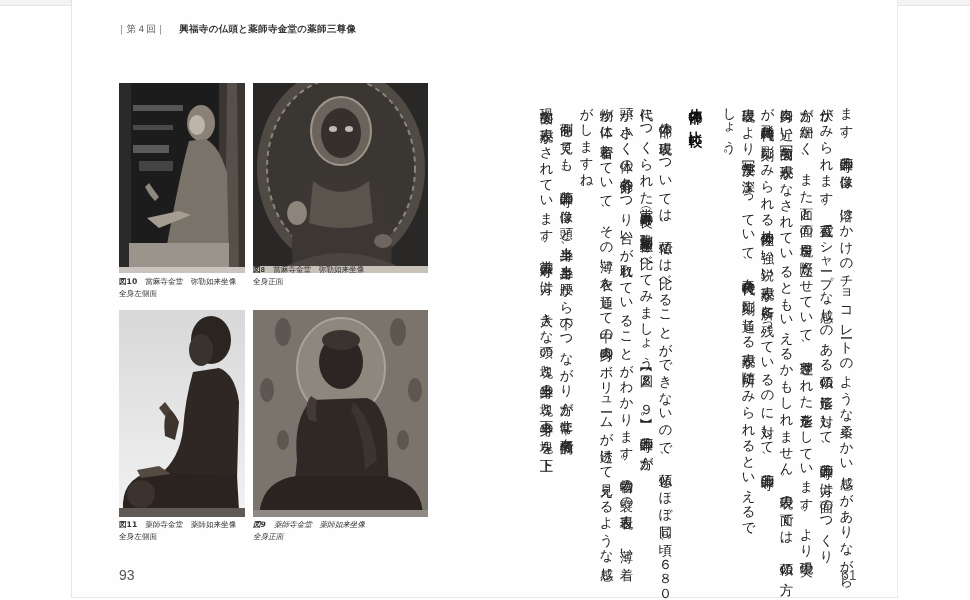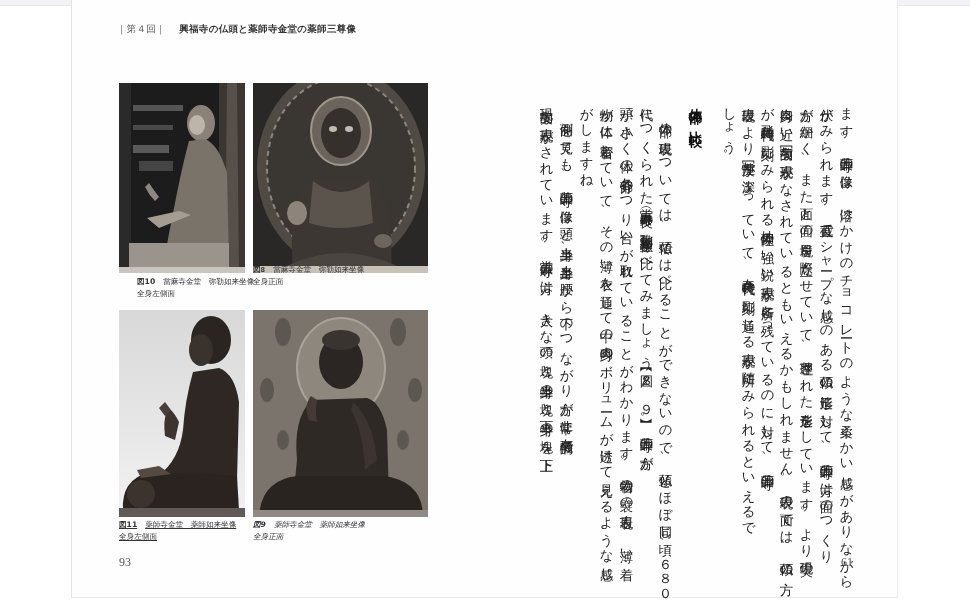--- a/index.html
+++ b/index.html
@@ -21,21 +21,21 @@
   .running-head .title { margin-left:10px; }
 
   .figure { position:absolute; overflow:hidden; background:#222; }
   .figure svg { display:block; width:100%; height:100%; }
   .caption {
     position:absolute; font-family:"DejaVu Sans","Liberation Sans",sans-serif; font-size:7.6px;
     color:#333; line-height:12px; white-space:nowrap;
   }
   .caption .num { font-weight:bold; margin-right:8px; }
 
-  .folio { position:absolute; top:555px; font-family:Liberation Serif, serif; font-size:12px; color:#555; }
+  .folio { position:absolute; top:567px; font-family:Liberation Sans, sans-serif; font-size:14px; color:#555; }
 
   .vcol {
     position:absolute; top:98px; writing-mode:vertical-rl; text-orientation:upright;
     font-size:13.4px; line-height:16px; letter-spacing:1.2px; color:#222; white-space:nowrap;
     font-family:"DejaVu Serif","Liberation Serif",serif;
   }
   .vcol.heading {
     font-family:"DejaVu Sans","Liberation Sans",sans-serif; font-weight:bold; font-size:13.6px; letter-spacing:2.5px; color:#111;
   }
 </style>
@@ -63,21 +63,21 @@
     <path d="M108 0 L118 0 L120 190 L106 190 Z" fill="#57504a"></path>
     <ellipse cx="82" cy="40" rx="14" ry="18" fill="#8a8278"></ellipse>
     <ellipse cx="78" cy="42" rx="8" ry="10" fill="#bdb5aa"></ellipse>
     <path d="M70 58 Q64 80 58 110 Q50 150 46 172 L110 180 L108 90 Q100 62 86 56 Z" fill="#7a736a"></path>
     <path d="M28 135 L60 128 L72 132 L40 145 Z" fill="#a59d92"></path>
     <path d="M26 104 Q30 112 36 118 L40 114 Q34 106 30 100 Z" fill="#8e877e"></path>
     <rect x="10" y="160" width="100" height="25" fill="#9a948c"></rect>
     <rect x="0" y="184" width="126" height="6" fill="#c9c4bd"></rect>
   </svg>
 </div>
-<div class="caption" style="left:119px; top:276px;margin-left:18px;">
+<div class="caption" style="left:119px; top:276px;">
   <div><span class="num">図10</span><span>當麻寺金堂　弥勒如来坐像</span></div>
   <div>全身左側面</div>
 </div>
 
 <div class="figure" style="left:253px; top:83px; width:175px; height:190px;">
   <svg viewBox="0 0 175 190" preserveAspectRatio="none">
     <rect width="175" height="190" fill="#2a2826"></rect>
     <ellipse cx="88" cy="85" rx="84" ry="100" fill="#4f4a44"></ellipse>
     <ellipse cx="88" cy="85" rx="74" ry="90" fill="#3a3632" stroke="#8c857b" stroke-width="2" stroke-dasharray="5 4"></ellipse>
     <ellipse cx="88" cy="48" rx="30" ry="34" fill="#6a645c" stroke="#9e968a" stroke-width="2"></ellipse>
@@ -110,21 +110,21 @@
     <ellipse cx="82" cy="40" rx="12" ry="16" fill="#3a322d"></ellipse>
     <path d="M74 62 Q66 90 64 120 Q60 150 40 165 L118 170 L120 92 Q116 64 100 58 Z" fill="#2e2724"></path>
     <path d="M48 100 Q44 110 46 126 L56 130 L60 112 Q56 104 52 100 Z" fill="#3d3430"></path>
     <path d="M40 98 L46 92 L52 100 L46 106 Z" fill="#4a403a"></path>
     <path d="M4 200 Q2 170 30 162 L118 166 L120 200 Z" fill="#2a2320"></path>
     <ellipse cx="22" cy="184" rx="14" ry="14" fill="#3c332e"></ellipse>
     <path d="M18 160 L40 156 L52 164 L22 168 Z" fill="#554a42"></path>
     <rect x="0" y="198" width="126" height="9" fill="#5f5a55"></rect>
   </svg>
 </div>
-<div class="caption" style="left:119px; top:519px;text-decoration:underline;">
+<div class="caption" style="left:119px; top:519px;">
   <div><span class="num">図11</span><span>薬師寺金堂　薬師如来坐像</span></div>
   <div>全身左側面</div>
 </div>
 
 <div class="figure" style="left:253px; top:310px; width:175px; height:207px; background:#6b665f;">
   <svg viewBox="0 0 175 207" preserveAspectRatio="none">
     <rect width="175" height="207" fill="#7a746c"></rect>
     <g fill="#5c5750">
       <ellipse cx="30" cy="22" rx="8" ry="14"></ellipse>
         <ellipse cx="145" cy="22" rx="8" ry="14"></ellipse>

